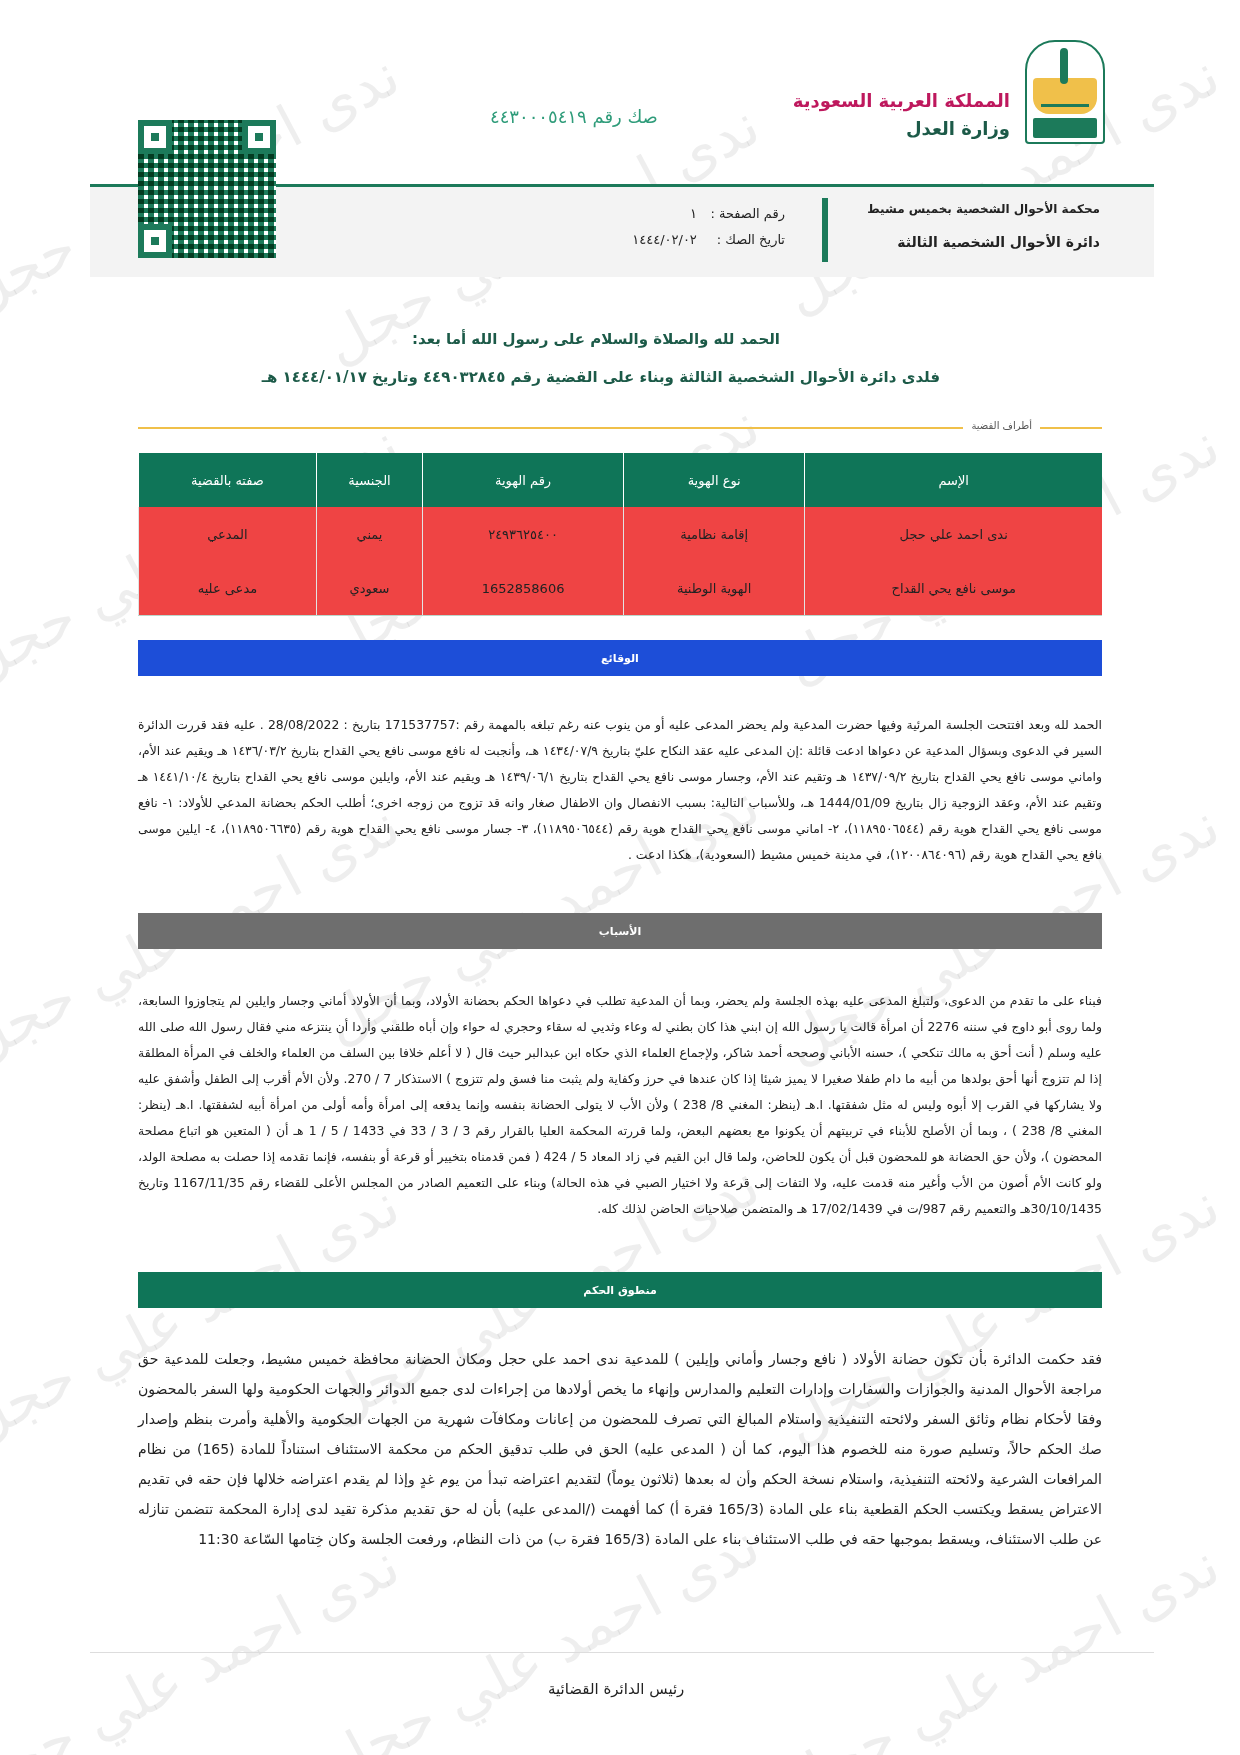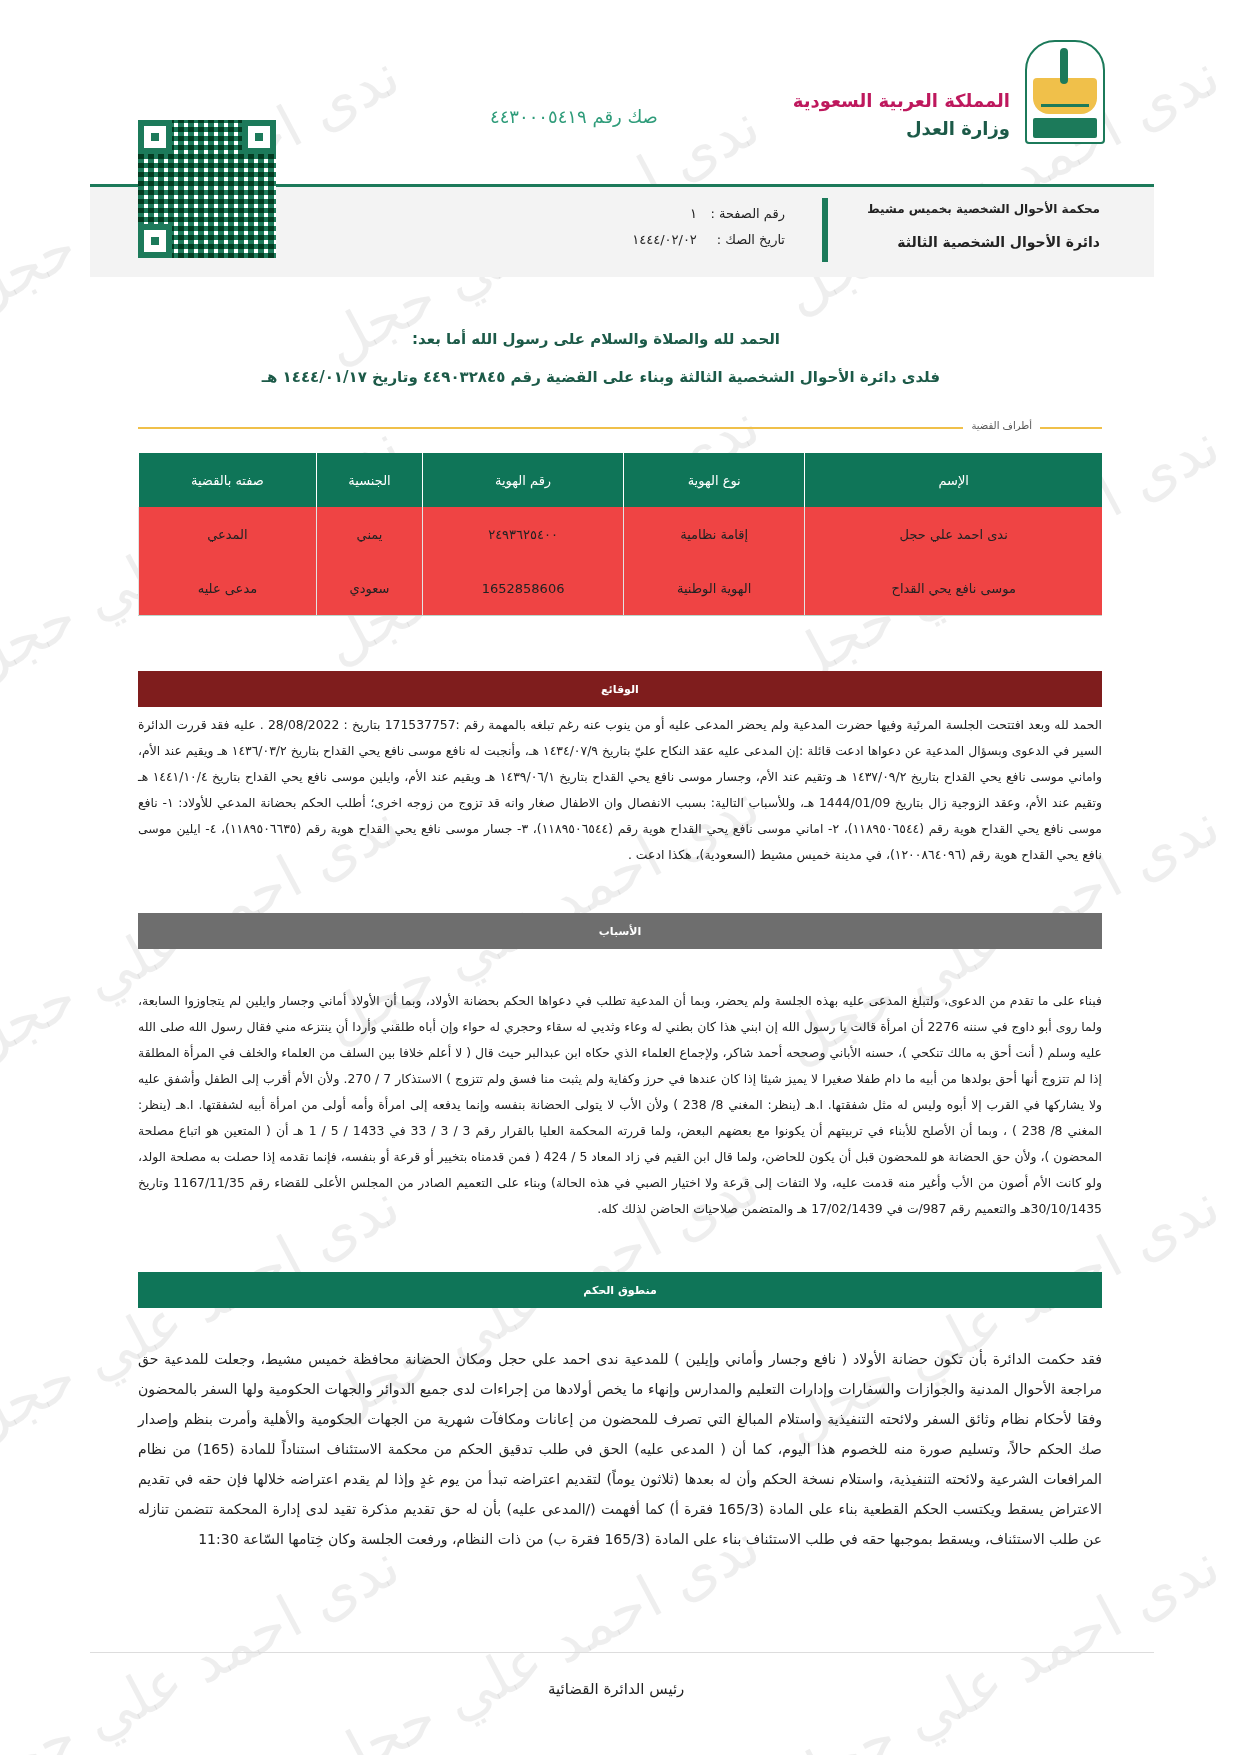--- a/index.html
+++ b/index.html
@@ -31,21 +31,21 @@
   .opening { right:460px; top:330px; font-size:15px; font-weight:bold; color:#1c5a48; }
   .case-line { right:300px; top:368px; font-size:15px; font-weight:bold; color:#1c5a48;margin-left:8px; }
   .parties-rule { left:138px; top:427px; width:964px; height:2px; background:#f0c04a; }
   .parties-label { right:200px; top:420px; background:#fff; padding:0 8px; font-size:10px; color:#555; }
   table.parties { position:absolute; left:138px; top:453px; width:964px; border-collapse:collapse; font-size:13px; }
   table.parties th { background:#0f7558; color:#fff; font-weight:normal; height:52px; border-left:1px solid #fff; }
   table.parties td { text-align:center; height:52px; border-left:1px solid #e3e3e3; }
   table.parties tr.r0 td { background:#ef4444; }
   table.parties tr.r1 td { background:#ef4444; border-bottom:1px solid #bcd6cb; }
   .sec-bar { left:138px; width:964px; height:36px; color:#fff; font-size:11px; font-weight:bold; display:flex; align-items:center; justify-content:center; }
-  .sec-orange { top:671px; background:#7f1d1d; }
+  .sec-orange { top:640px; background:#1d4ed8; }
   .sec-gray { top:913px; background:#6e6e6e; }
   .sec-green { top:1272px; background:#0f7558; }
   .para { left:138px; width:964px; font-size:12.4px; line-height:26px; text-align:justify; text-align-last:right; }
   .para1 { top:712px; }
   .para2 { top:988px; }
   .para3 { top:1344px; font-size:14px; line-height:30px; }
   .foot-rule { left:90px; top:1652px; width:1064px; height:1px; background:#ddd; }
   .signer { left:548px; top:1680px; font-size:15px; }
   
   .wm { position:absolute; font-size:58px; color:rgba(120,120,120,0.13); transform:rotate(-28deg); white-space:nowrap; pointer-events:none; font-family:"DejaVu Serif", serif; }

